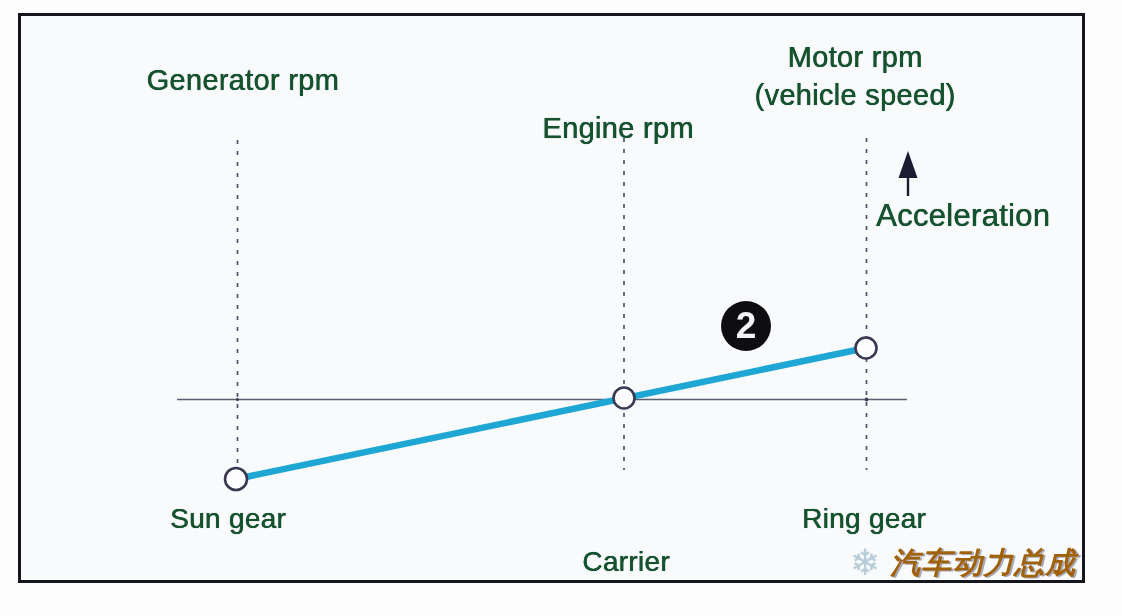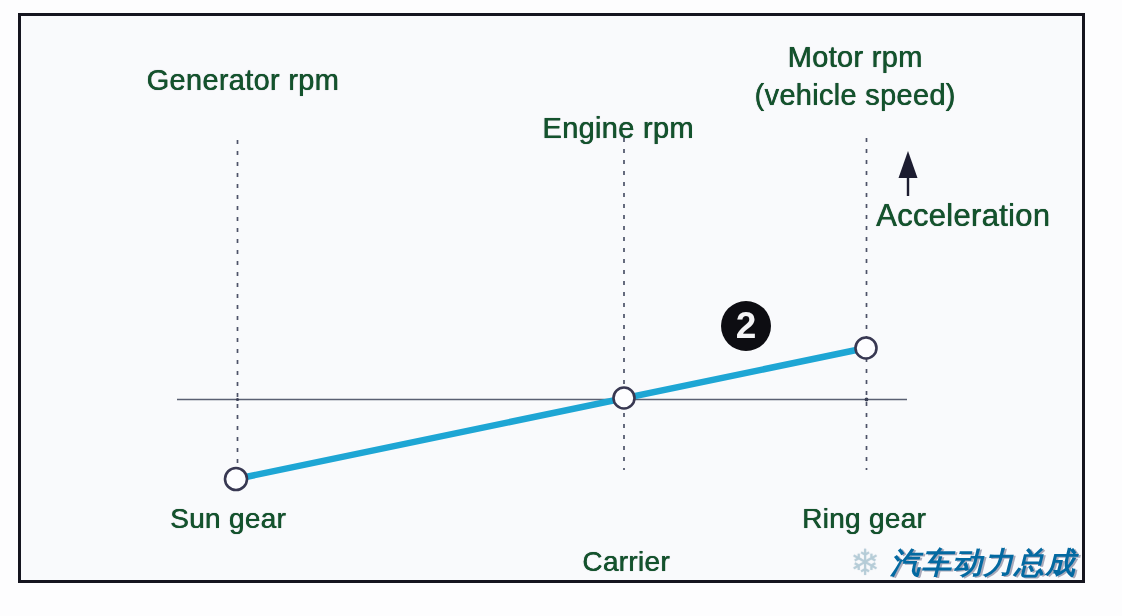--- a/index.html
+++ b/index.html
@@ -49,21 +49,21 @@
     z-index:5;
   }
   .wm-icon{
     font-size:36px;line-height:36px;
     color:rgba(168,198,212,0.55);
     text-shadow:0 0 1px rgba(120,150,170,0.4);
   }
   .wm-text{
     font-size:30px;font-weight:bold;font-style:italic;
     letter-spacing:1px;
-    color:#0369a1;
+    color:#a16207;
     text-shadow:2px 1px 0 rgba(38,38,78,0.38);
     white-space:nowrap;
   }
 </style>
 </head>
 <body>
 
 <div class="stage">
 
   <div class="frame"></div>

